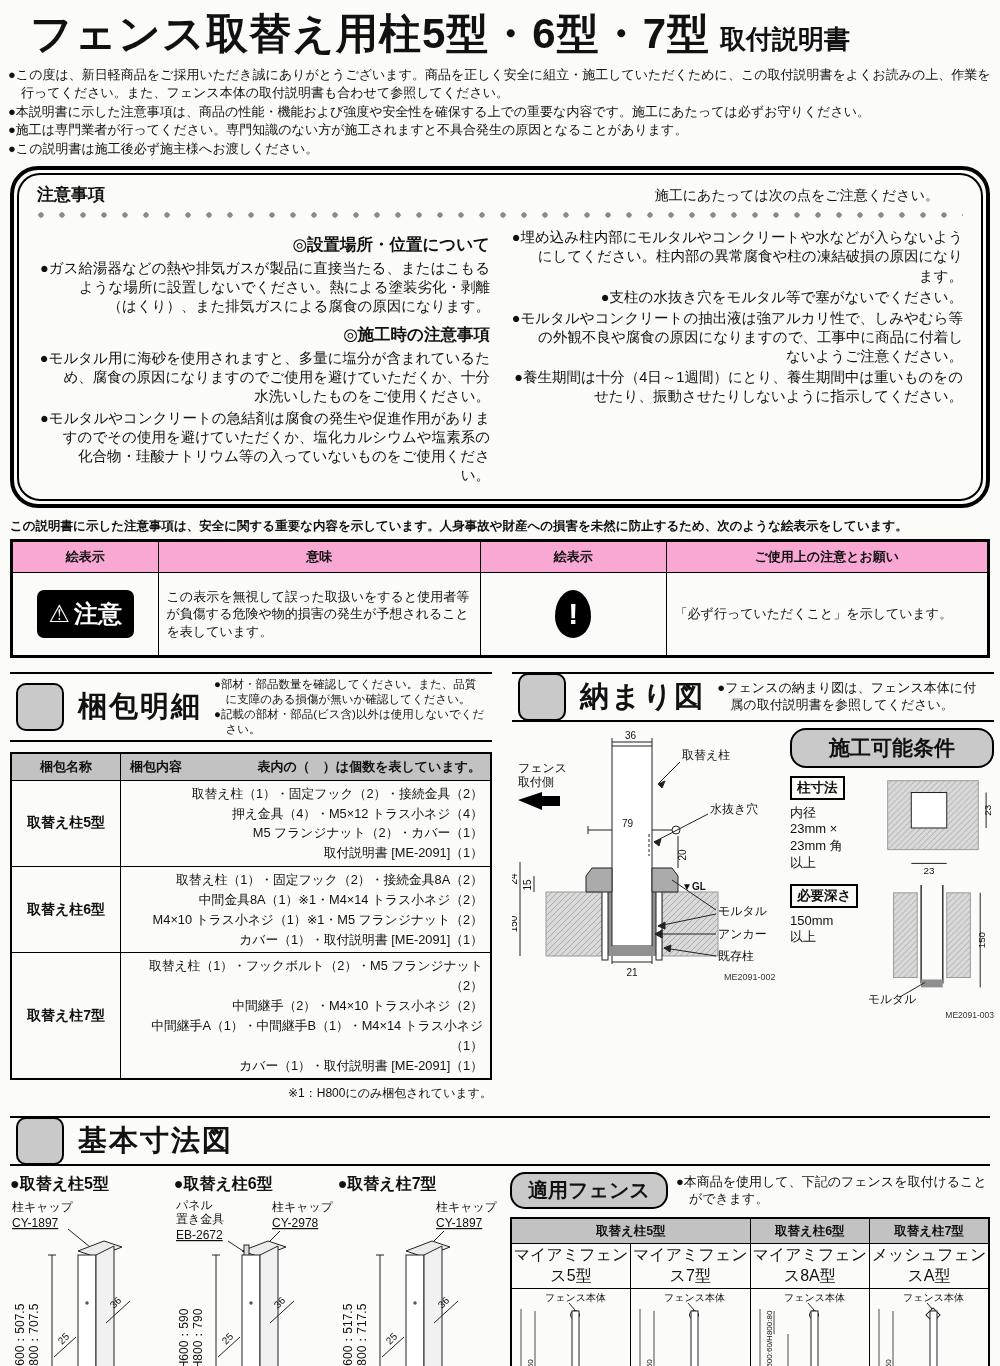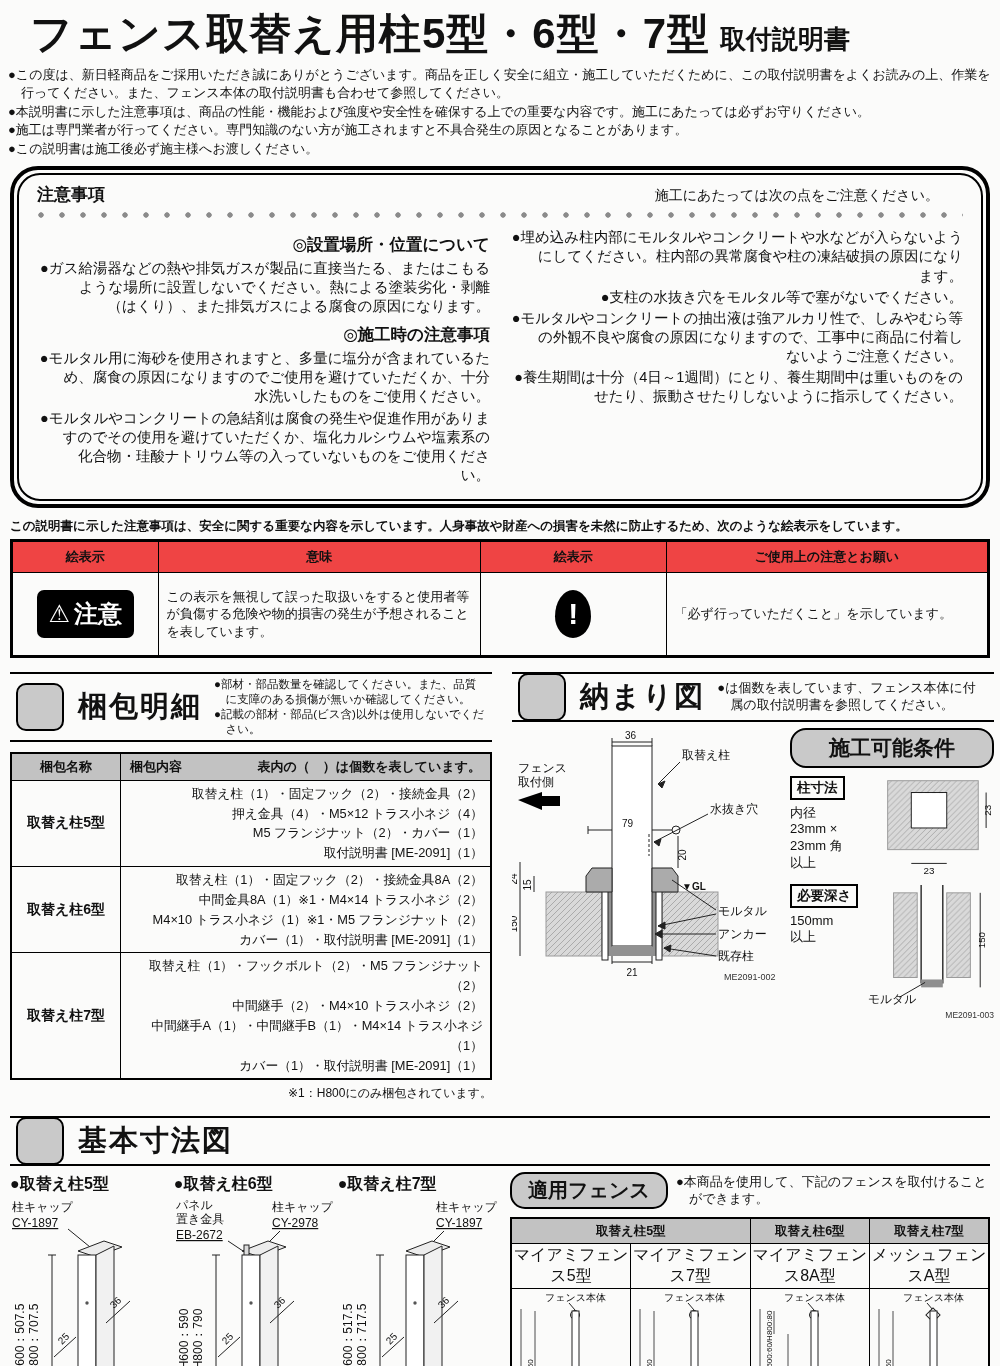--- a/index.html
+++ b/index.html
@@ -27,21 +27,21 @@
         background-size:21px 9px;background-repeat:repeat-x;}
   .cb-cols{display:flex;gap:20px;}
   .cb-col{width:50%;font-size:14.5px;line-height:1.32;}
   .cb-col h3{font-size:16.5px;margin:8px 0 3px 0;}
   .cb-col p{margin:2px 0;padding-left:1em;text-indent:-1em;}
 
   
   .symbol-note{margin:10px 10px 4px 10px;font-size:12.5px;font-weight:bold;}
   table.symbol{width:980px;margin:0 10px;border-collapse:collapse;border:3px solid #000;}
   table.symbol th,table.symbol td{border:1.8px solid #000;padding:3px 8px;}
-  table.symbol th{background:#ef4444;font-size:13px;height:24px;}
+  table.symbol th{background:#f9a8d4;font-size:13px;height:24px;}
   table.symbol td{font-size:13px;height:76px;line-height:1.35;}
   .c-badge{display:inline-flex;align-items:center;gap:4px;background:#000;color:#fff;
            border-radius:7px;padding:8px 12px;font-size:24px;font-weight:bold;}
   .m-icon{display:flex;align-items:center;justify-content:center;width:36px;height:48px;
           background:#000;border-radius:50% 50% 50% 50%/55% 55% 45% 45%;
           color:#fff;font-size:30px;font-weight:bold;margin:0 auto;}
 
   
   .sec-head{display:flex;align-items:center;border-top:2.5px solid #000;border-bottom:2.5px solid #000;
             padding:3px 6px;position:relative;background:#fbfbfa;}
@@ -240,21 +240,21 @@
         </tbody>
       </table>
       <div class="k-note">※1：H800にのみ梱包されています。</div>
     </div>
 
     <div class="col-osamari">
       <div class="sec-head">
         <div class="sec-icon"></div>
         <div class="sec-title">納まり図</div>
         <div class="sec-notes" style="font-size:13px">
-          <p>●は個数を表しています、フェンス本体に付属の取付説明書を参照してください。</p>
+          <p>●フェンスの納まり図は、フェンス本体に付属の取付説明書を参照してください。</p>
         </div>
       </div>
 
       <div class="osamari-row">
 
         <svg width="272" height="258" viewBox="0 0 272 258">
           <g stroke="#222" stroke-width="1" fill="none">
             <line x1="100" y1="14" x2="140" y2="14"></line>
               <line x1="100" y1="10" x2="100" y2="18"></line>
               <line x1="140" y1="10" x2="140" y2="18"></line>

